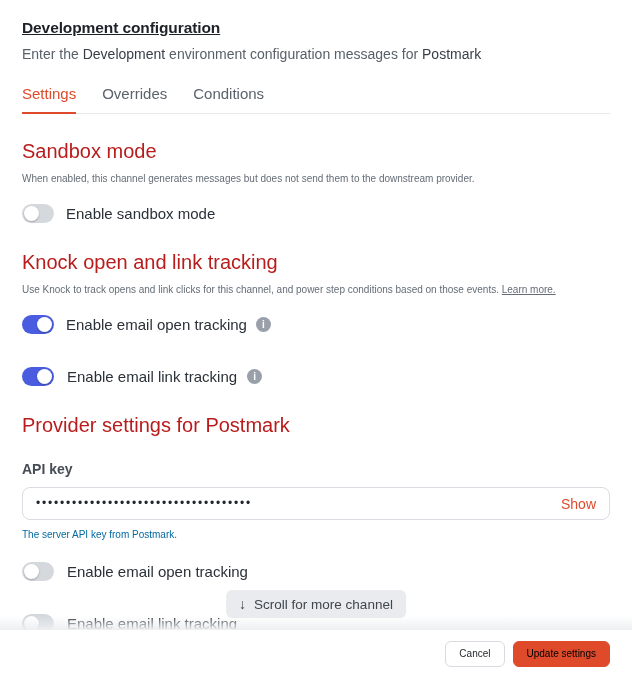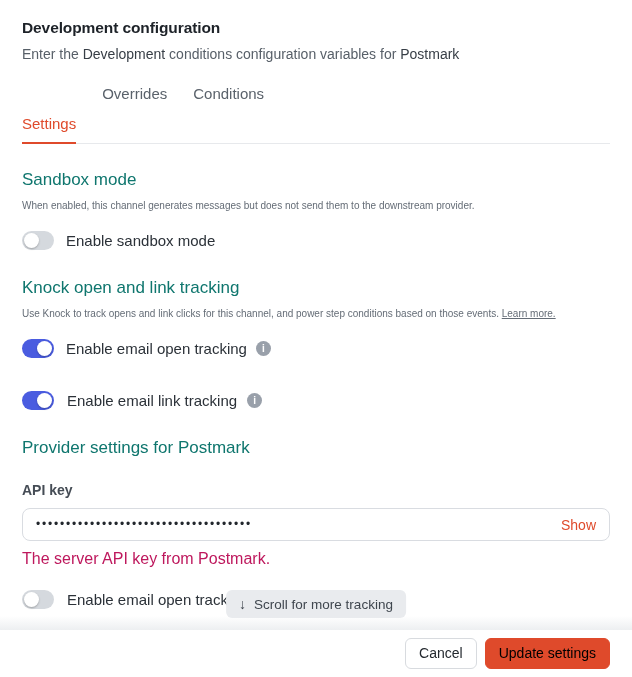--- a/index.html
+++ b/index.html
@@ -12,41 +12,41 @@
     width: 632px; height: 677px;
     background: #ffffff;
     font-family: "Liberation Sans", sans-serif;
     position: relative;
     overflow: hidden;
     color: #2b3138;
   }
   .scroll-area { padding: 19px 22px 0 22px; }
 
   .page-title {
-    font-size: 15.5px; font-weight: 700; color: #1d2228; letter-spacing: -0.1px;
+    font-size: 15.5px; font-weight: 700; color: #1d2228; letter-spacing: -0.1px; text-decoration: underline;
   }
   .page-subtitle {
     margin-top: 9px; font-size: 14px; color: #575f68;
   }
   .page-subtitle .emph { color: #373e46; font-weight: 400; }
 
   .tabs {
     display: flex; gap: 26px; margin-top: 23px;
     border-bottom: 1px solid #e7e9ec;
   }
   .tab {
     font-size: 15px; color: #5a626b; padding-bottom: 10px; cursor: pointer;
     border-bottom: 2px solid transparent; margin-bottom: -1px;
   }
   .tab[data-state="active"] {
-    color: var(--accent); border-bottom-color: var(--accent); margin-top: 30px;
+    color: var(--accent); border-bottom-color: var(--accent);
   }
 
   .section-heading {
-    font-size: 17px; font-weight: 500; color: #0f766e; margin-top: 26px;
+    font-size: 20px; font-weight: 500; color: #b91c1c; margin-top: 26px;
   }
   .section-desc {
     margin-top: 8px; font-size: 10px; color: #646c76; line-height: 1.6; max-width: 588px;
   }
   .learn-more { color: #646c76; text-decoration: underline; cursor: pointer; margin-top: 32px; }
 
   .toggle-row { display: flex; align-items: center; gap: 13px; margin-top: 33px; }
   .toggle-row.first { margin-top: 17px; gap: 12px; }
   .toggle {
     width: 32px; height: 19px; border-radius: 10px; position: relative;
@@ -74,21 +74,21 @@
   .api-input {
     margin-top: 10px; height: 33px; border: 1px solid #d9dce1; border-radius: 8px;
     display: flex; align-items: center; justify-content: space-between;
     padding: 0 13px; background: #fff; cursor: text;
   }
   .masked-dots {
     font-size: 12px; letter-spacing: 1.8px; color: #21262c;
     white-space: nowrap; overflow: hidden; transform: translateY(-1px);
   }
   .show-link { color: var(--accent); font-size: 14px; font-weight: 500; cursor: pointer; flex: 0 0 auto; }
-  .field-help { margin-top: 9px; font-size: 16px; color: #be185d; }
+  .field-help { margin-top: 9px; font-size: 10px; color: #0369a1; }
 
   .bottom-fade {
     position: absolute; left: 0; right: 0; bottom: 47px; height: 14px;
     background: linear-gradient(to bottom, rgba(238,240,242,0), #edeff1);
     pointer-events: none;
   }
   .scroll-pill {
     position: absolute; left: 50%; transform: translateX(-50%); bottom: 59px;
     background: #e9ebee; border-radius: 6px; padding: 6px 13px;
     font-size: 13.5px; color: #3f464e;
@@ -98,39 +98,39 @@
   .scroll-pill .arrow { font-size: 14px; color: #3f464e; }
 
   .footer {
     position: absolute; left: 0; right: 0; bottom: 0; height: 47px;
     background: #ffffff;
     display: flex; align-items: center; justify-content: flex-end; gap: 8px;
     padding: 0 22px;
   }
   .btn {
     font-family: "Liberation Sans", sans-serif;
-    font-size: 14px; border-radius: 6px; cursor: pointer;
+    font-size: 10px; border-radius: 6px; cursor: pointer;
     padding: 6px 13px; line-height: 1.2; text-align: right;
   }
   .btn-cancel {
     background: #fff; border: 1px solid #d8dbdf; color: #24292f;
   }
   .btn-primary {
     background: var(--accent); border: 1px solid var(--accent); color: #000000; font-weight: 500;
   }
 </style>
 </head>
 <body>
 
 <div class="scroll-area">
 
   <div class="page-title">Development configuration</div>
 
   <div class="page-subtitle">
-    <span>Enter the </span><span class="emph">Development</span><span> conditions configuration variables for </span><span class="emph">Postmark</span>
+    <span>Enter the </span><span class="emph">Development</span><span> environment configuration messages for </span><span class="emph">Postmark</span>
   </div>
 
   <div class="tabs">
     <div class="tab" data-state="active">Settings</div>
     <div class="tab" data-state="inactive">Overrides</div>
     <div class="tab" data-state="inactive">Conditions</div>
   </div>
 
   <div class="section-heading">Sandbox mode</div>
   <div class="section-desc">When enabled, this channel generates messages but does not send them to the downstream provider.</div>
@@ -181,19 +181,19 @@
     </div>
     <div class="toggle-label">Enable email link tracking</div>
   </div>
 
 </div>
 
 <div class="bottom-fade"></div>
 
 <div class="scroll-pill">
   <span class="arrow">↓</span>
-  <span>Scroll for more tracking</span>
+  <span>Scroll for more channel</span>
 </div>
 
 <div class="footer">
   <button class="btn btn-cancel">Cancel</button>
   <button class="btn btn-primary">Update settings</button>
 </div>
 
 </body></html>

